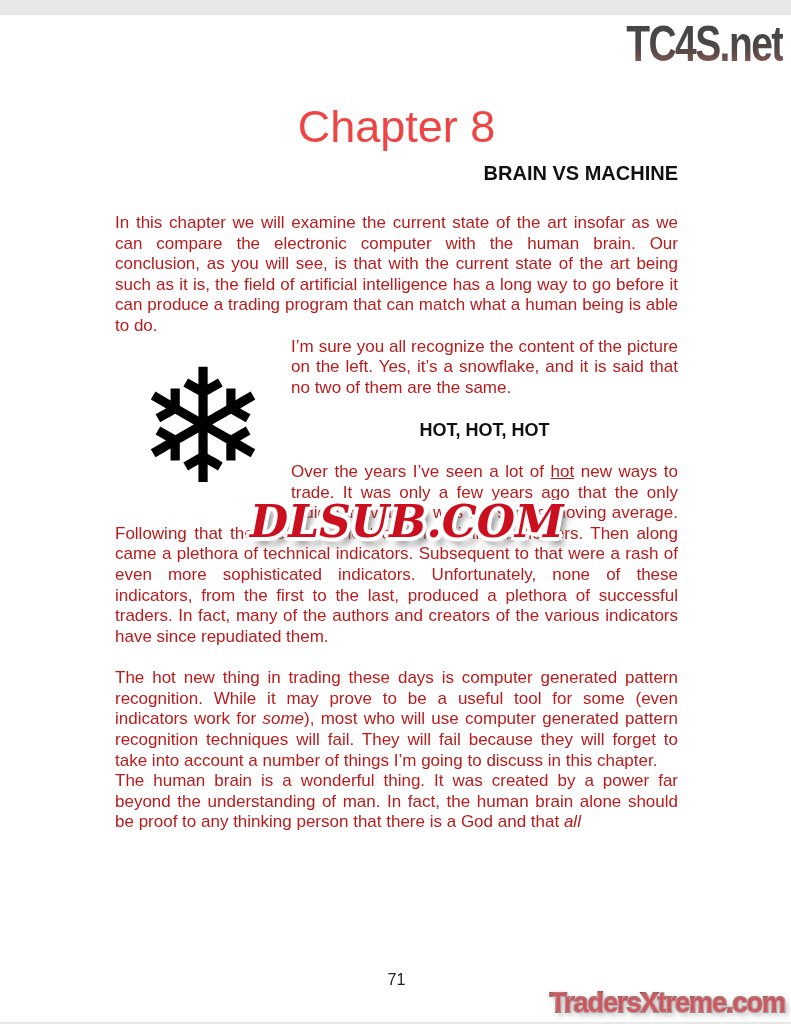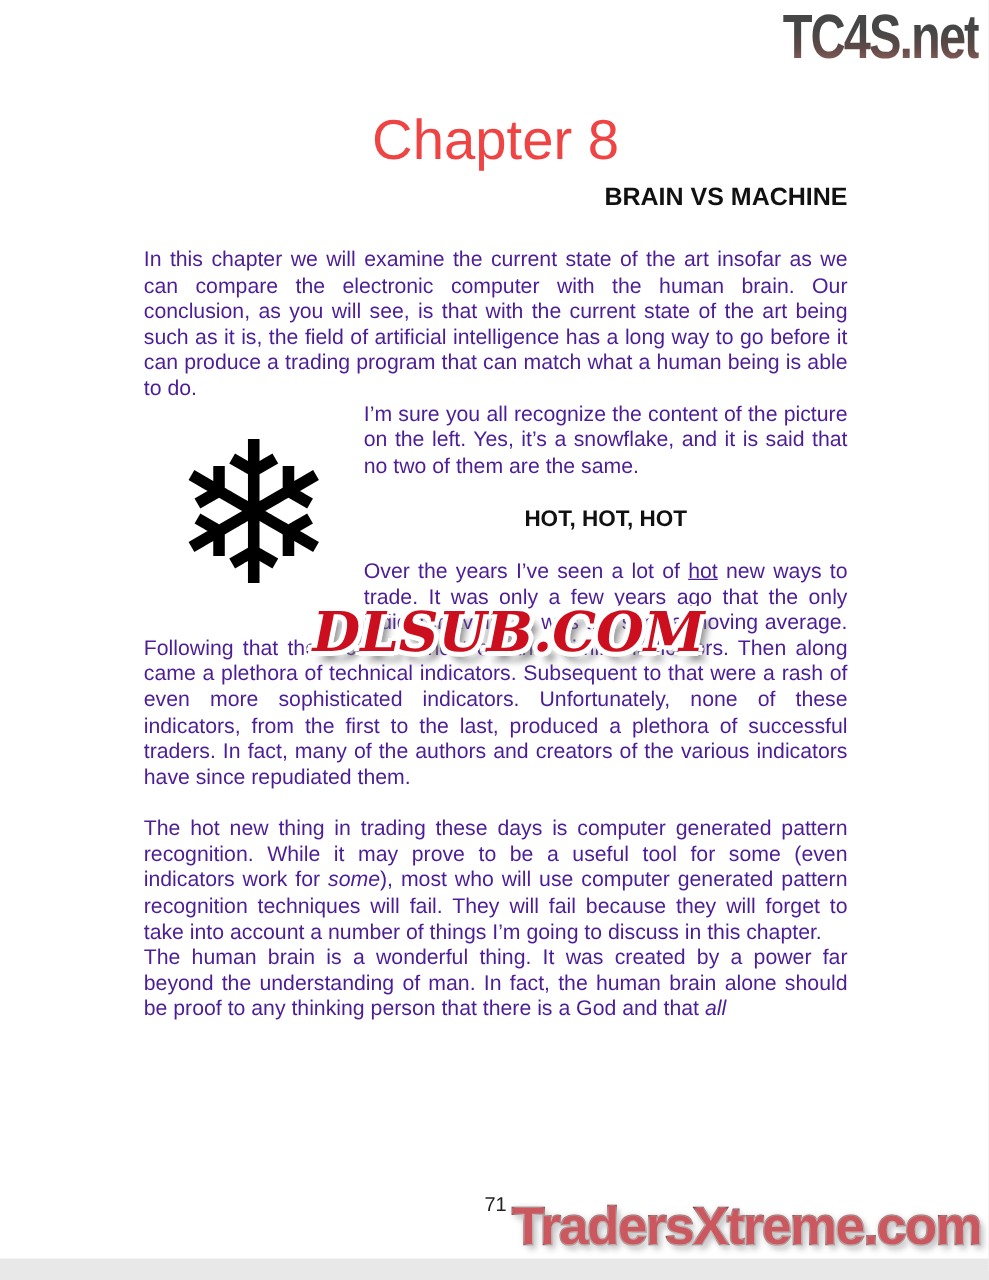--- a/index.html
+++ b/index.html
@@ -3,21 +3,21 @@
 <meta charset="utf-8">
 <style>
   html,body{margin:0;padding:0;background:#e8e8e8;}
   .page{
     position:relative;
     width:791px;height:1007px;
     background:#ffffff;
     font-family:"Liberation Sans", sans-serif;
     color:#1e1e1e;
     overflow:hidden;
-    margin:0 auto;
+    margin:15px auto;
   }
   
   .logo-top{
     position:absolute; top:4px; right:8px;
     font-weight:bold; font-size:50px; line-height:1;
     letter-spacing:-2px;
     transform:scaleX(0.78); transform-origin:100% 0;
     background:linear-gradient(180deg,#474747 0%,#464646 42%,#5d4947 68%,#9a655f 100%);
     -webkit-background-clip:text; background-clip:text;
     color:transparent;
@@ -25,21 +25,21 @@
   
   .content{position:absolute; left:115px; top:0; width:563px;}
   .chapter-heading{
     margin:92px 0 0; font-size:45px; font-weight:400;
     text-align:center; line-height:40px; color:#ef4444;
   }
   .section-heading{
     margin:14px 0 0; font-size:20px; font-weight:700;
     text-align:right; line-height:24px; color:#111;
   }
-  p{margin:0; font-size:17px; line-height:20.6px; text-align:justify; color:#4c1d95;}
+  p{margin:0; font-size:17px; line-height:20.6px; text-align:justify; color:#b91c1c;}
   .p-intro{margin-top:28px;}
   .sub-heading{
     font-size:18px; font-weight:700; text-align:center;
     line-height:20.6px; color:#111;
   }
   .h-hot{margin:22px 0 21px;}
   .h-patterns{margin:21px 0 21px;}
   .p-mid{margin-top:21px;}
   .u{text-decoration:underline;}
   .i{font-style:italic;}
@@ -67,21 +67,21 @@
     font-style: italic;
   }
   
   .page-number{
     position:absolute; left:115px; top:956px; width:563px;
     text-align:center; font-size:16px; color:#222;
   }
   
   .logo-bottom{
     position:absolute; right:6px; bottom:3px;
-    font-weight:bold; font-size:42px; line-height:1.1;
+    font-weight:bold; font-size:27px; line-height:1.1;
     letter-spacing:-1px;
     color:#cb585e;
     -webkit-text-stroke:2px #7e262b;
     paint-order:stroke fill;
     text-shadow:0 0 2px #c8c8c8, 0 0 5px #cdcdcd, 3px 4px 5px #bdbdbd;
     text-align:right;
   }
 </style>
 </head>
 <body>

